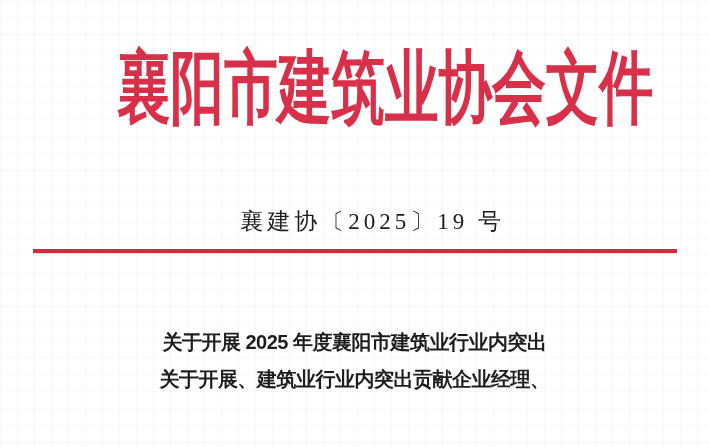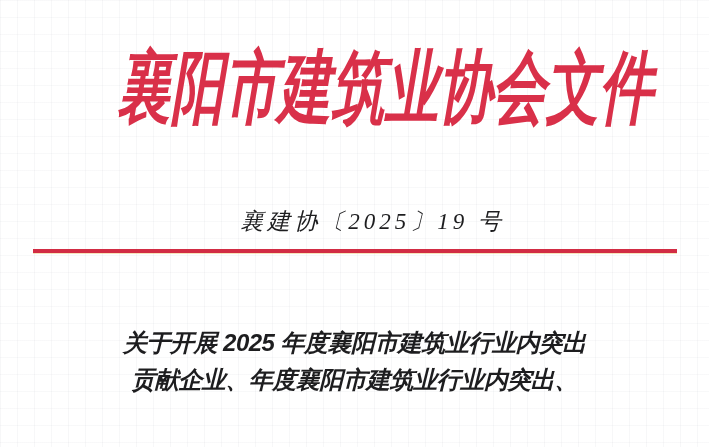--- a/index.html
+++ b/index.html
@@ -17,21 +17,20 @@
     background-color: #ffffff;
     
     background-image:
       repeating-linear-gradient(to right,
         rgba(140,145,160,0.07) 0px, rgba(140,145,160,0.07) 1px,
         transparent 1px, transparent 17px),
       repeating-linear-gradient(to bottom,
         rgba(140,145,160,0.06) 0px, rgba(140,145,160,0.06) 1px,
         transparent 1px, transparent 17px);
     overflow: hidden;
-    font-style: italic;
   }
 
   
   .org-title {
     position: absolute;
     top: 36px;
     left: 0;
     right: 0;
     text-align: center;
     font-family: "Liberation Serif", "DejaVu Serif", serif;
@@ -73,21 +72,21 @@
 
   
   .notice-title {
     position: absolute;
     top: 324px;
     left: 0;
     right: 0;
     text-align: center;
     font-family: "Liberation Sans", "DejaVu Sans", sans-serif;
     font-weight: 700;
-    font-size: 24px;
+    font-size: 20px;
     line-height: 37px;
     letter-spacing: -0.5px;
     color: var(--body-text, #1c1c1e);
   }
   .notice-title .line {
     display: block;
     white-space: nowrap;
   }
 </style>
 </head>
@@ -96,16 +95,16 @@
 <div class="page">
 
   <div class="org-title">襄阳市建筑业协会文件</div>
 
   <div class="doc-number">襄建协〔2025〕19 号</div>
 
   <div class="red-rule"></div>
 
   <div class="notice-title">
     <span class="line">关于开展 2025 年度襄阳市建筑业行业内突出</span>
-    <span class="line">贡献企业、年度襄阳市建筑业行业内突出、</span>
+    <span class="line">关于开展、建筑业行业内突出贡献企业经理、</span>
   </div>
 
 </div>
 
 </body></html>

